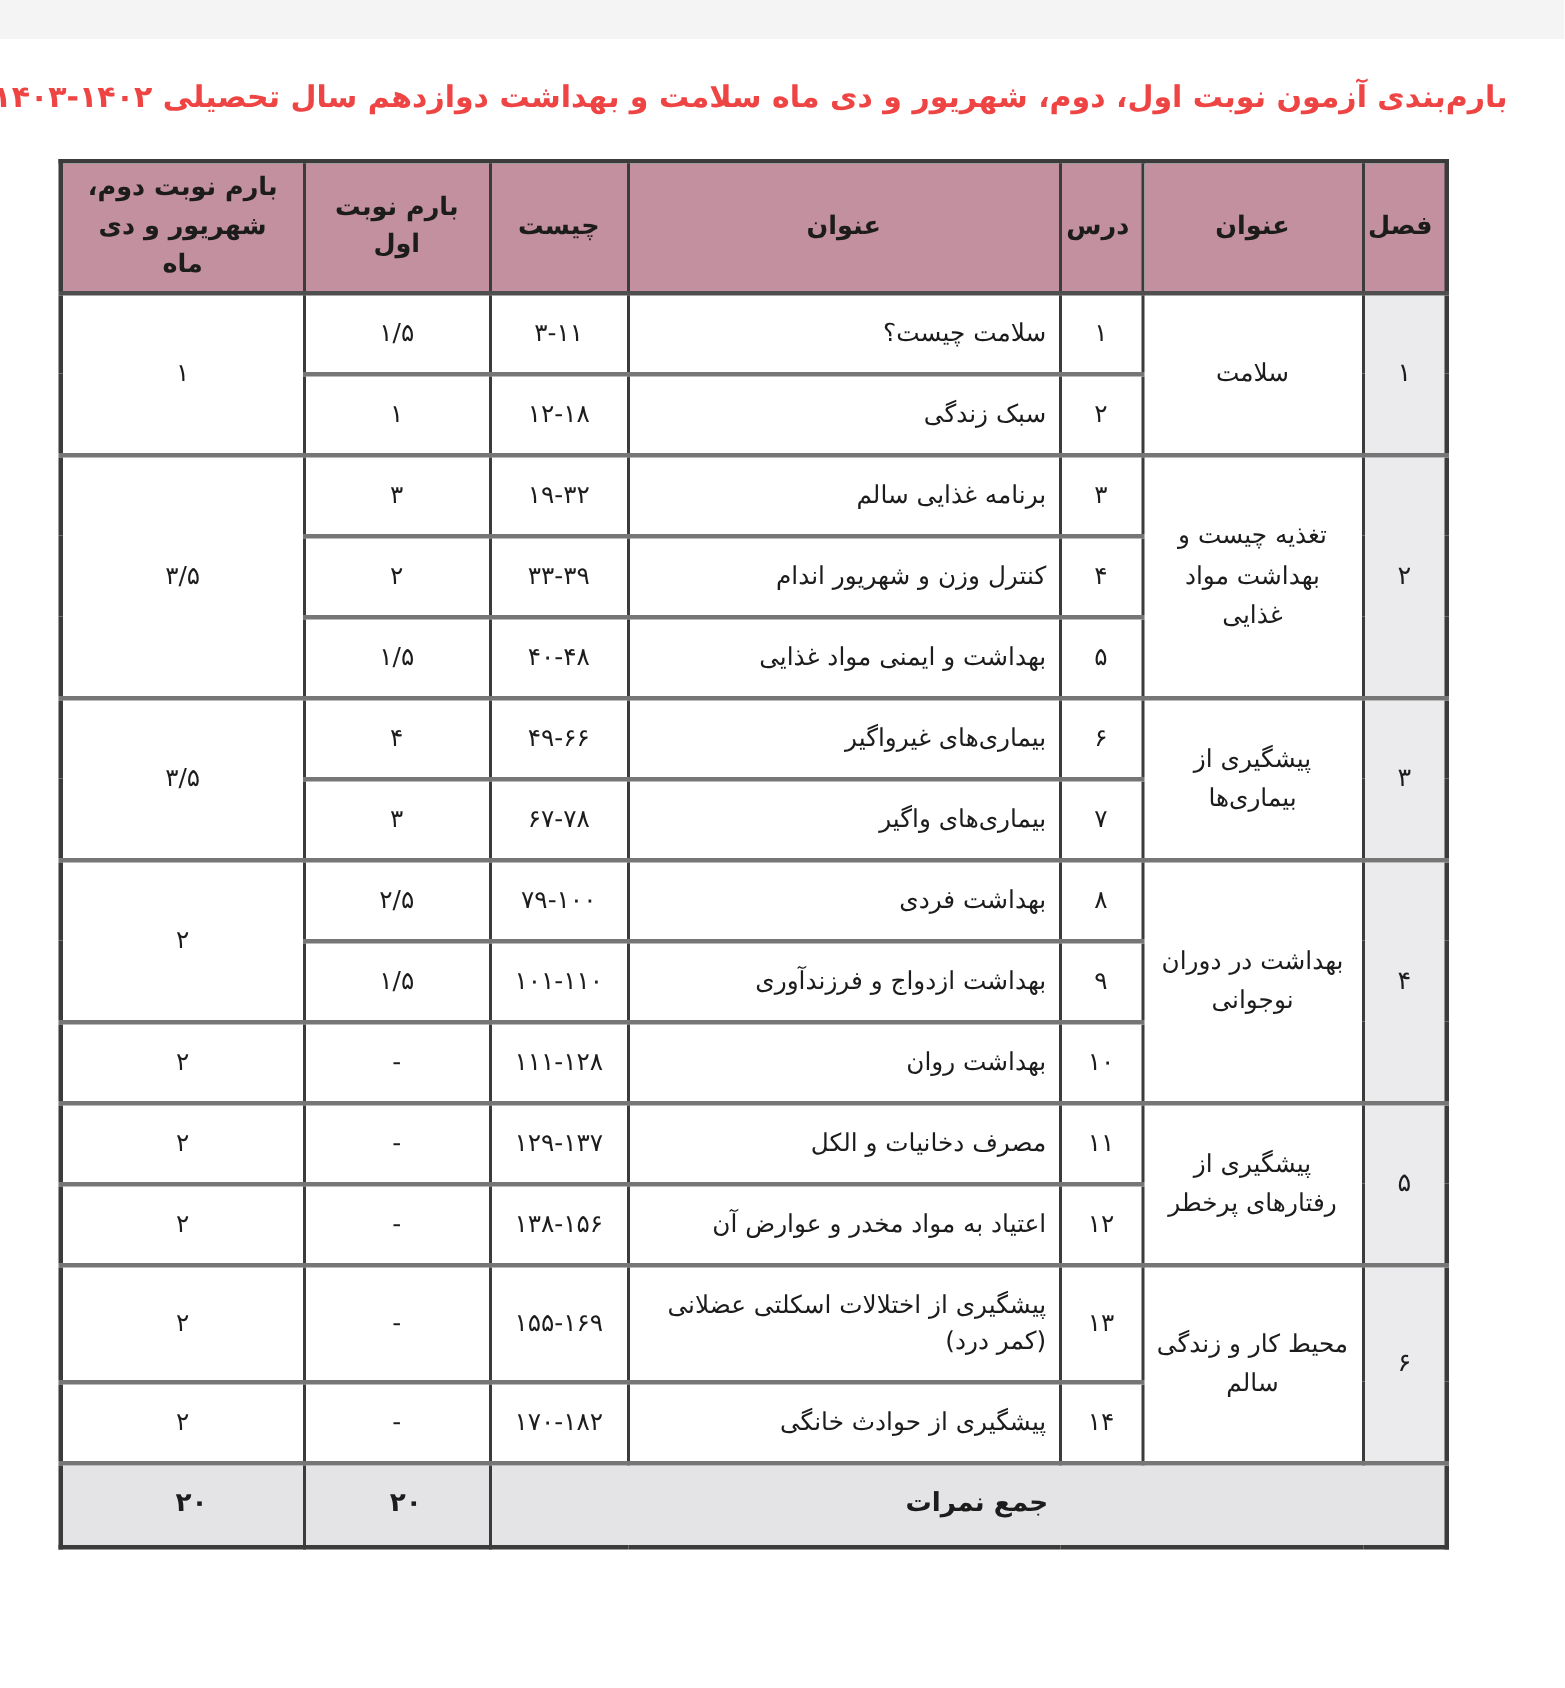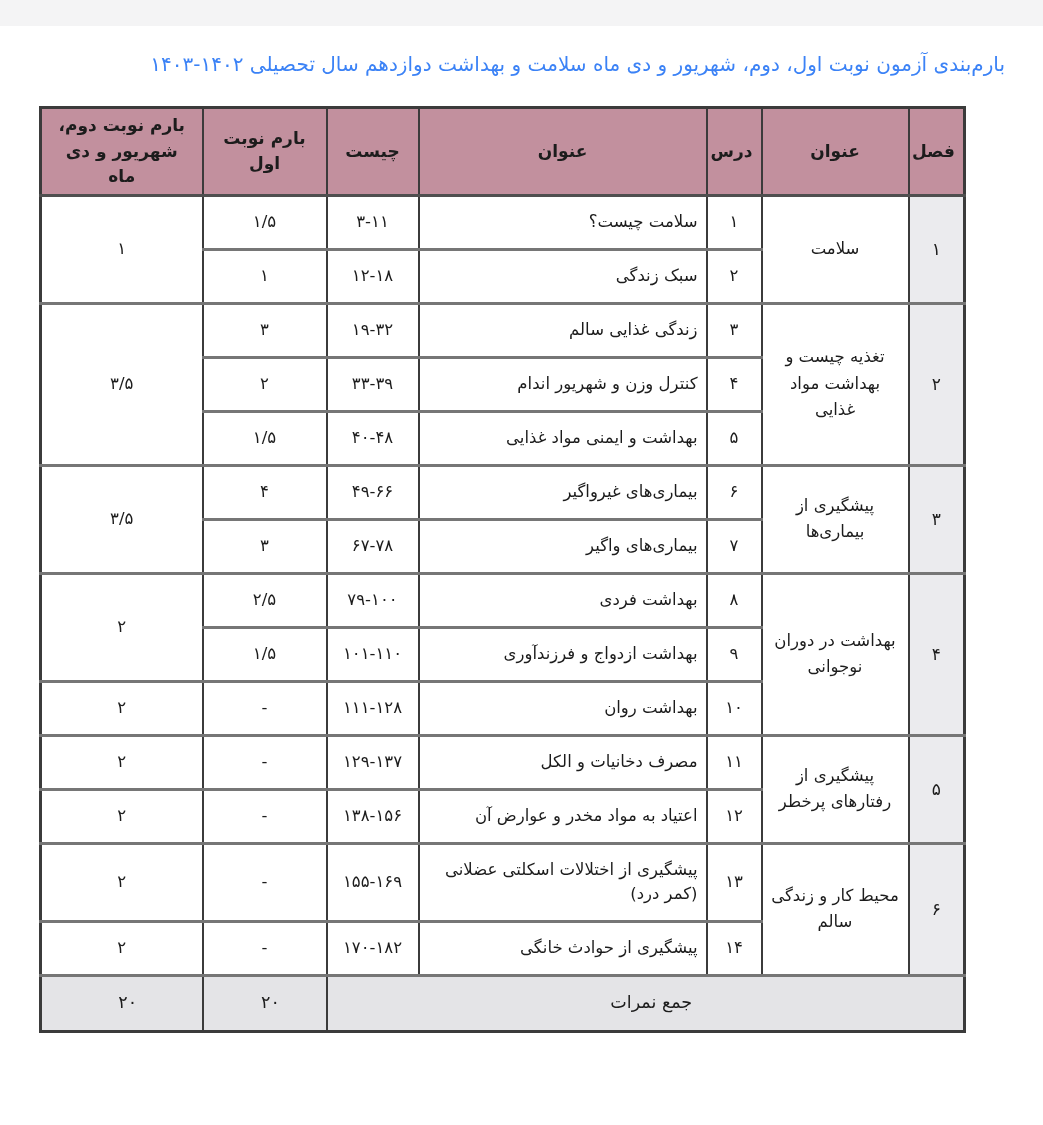--- a/index.html
+++ b/index.html
@@ -11,22 +11,22 @@
     direction: rtl;
   }
   .top-band {
     width: 100%; height: 26px;
     background: #f4f4f5;
   }
   .doc-title {
     margin: 26px 38px 0 10px;
     text-align: right;
     font-size: 20px;
-    font-weight: normal;
-    color: #3b82f6;
+    font-weight: bold;
+    color: #ef4444;
     white-space: nowrap;
     letter-spacing: -0.2px;
   }
   table.barem {
     border-collapse: collapse;
     table-layout: fixed;
     width: 924px;
     margin: 30px 77px 0 42px;
     border: 3px solid #3b3b3b;
     background: #ffffff;
@@ -61,21 +61,21 @@
   td.lesson-title-cell {
     text-align: right;
     padding-right: 8px;
     padding-left: 20px;
   }
   td.chapter-title-cell { line-height: 1.6; padding: 0 6px; text-align: center; }
   td.chapter-no-cell { background: #ebebee; font-size: 17px; }
   tr.total-row { height: 56px; border-top: 3px solid #767676; }
   tr.total-row td {
     background: #e4e4e7;
-    font-weight: normal;
+    font-weight: bold;
     font-size: 17.5px;
     padding-left: 16px;
   }
 </style>
 </head>
 <body>
 
 <div class="top-band"></div>
 
 <div class="doc-title">بارم‌بندی آزمون نوبت اول، دوم، شهریور و دی ماه سلامت و بهداشت دوازدهم سال تحصیلی ۱۴۰۲-۱۴۰۳</div>
@@ -115,21 +115,21 @@
     <td>۲</td>
     <td class="lesson-title-cell">سبک زندگی</td>
     <td>۱۲-۱۸</td>
     <td>۱</td>
   </tr>
 
   <tr class="body-row">
     <td class="chapter-no-cell" rowspan="3">۲</td>
     <td class="chapter-title-cell" rowspan="3">تغذیه چیست و بهداشت مواد غذایی</td>
     <td>۳</td>
-    <td class="lesson-title-cell">زندگی غذایی سالم</td>
+    <td class="lesson-title-cell">برنامه غذایی سالم</td>
     <td>۱۹-۳۲</td>
     <td>۳</td>
     <td rowspan="3">۳/۵</td>
   </tr>
   <tr class="body-row">
     <td>۴</td>
     <td class="lesson-title-cell">کنترل وزن و شهریور اندام</td>
     <td>۳۳-۳۹</td>
     <td>۲</td>
   </tr>

